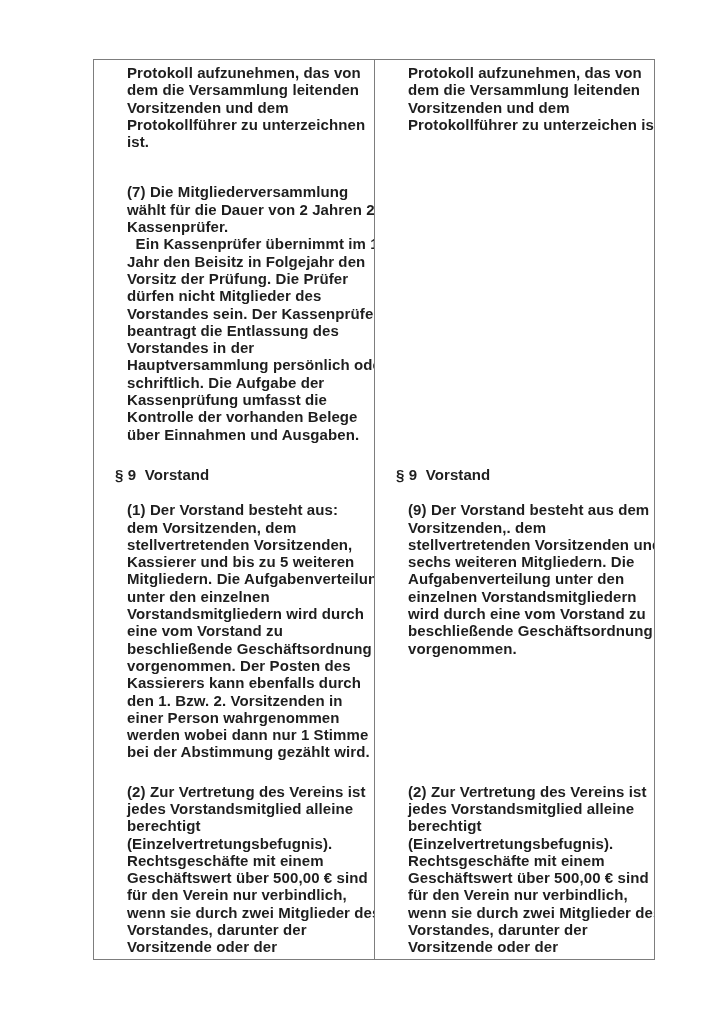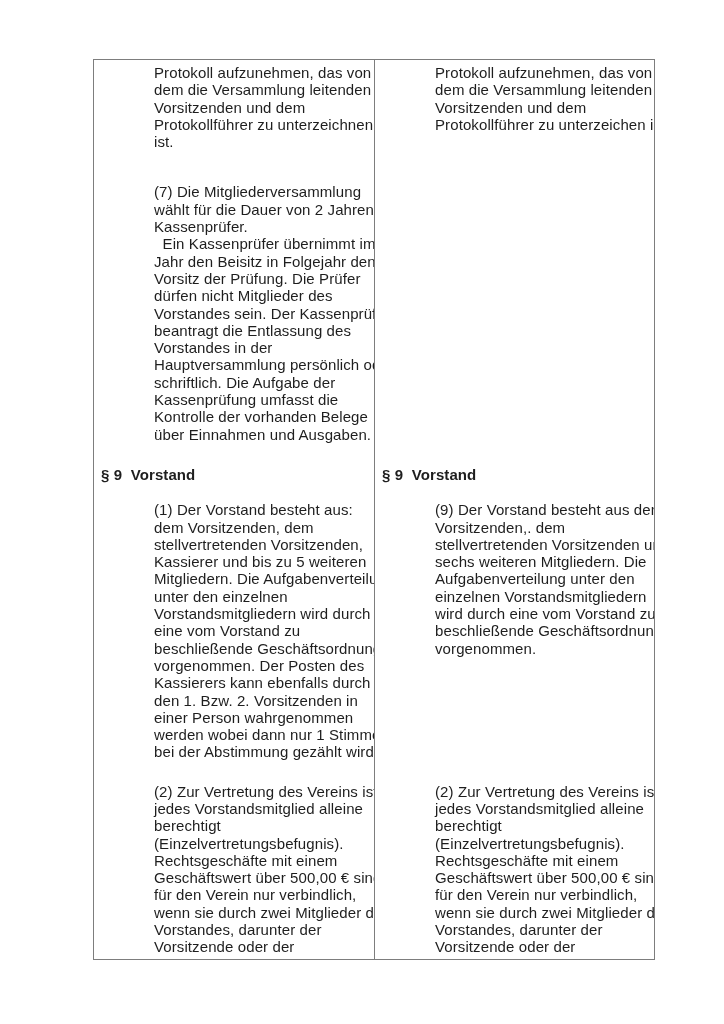--- a/index.html
+++ b/index.html
@@ -46,25 +46,26 @@
   .re { padding-top: 22px; padding-bottom: 3px; }
 
   .block {
     white-space: pre;
     font-size: 15px;
     line-height: 17.3px;
     color: #1e1e1e;
     letter-spacing: 0.1px;
   }
   .body-par {
-    margin-left: 54px;
+    margin-left: 27px;
+    font-weight: bold;
   }
   .heading {
     font-weight: 700;
-    margin-left: 1px;
+    margin-left: 15px;
   }
 </style>
 </head>
 <body>
 
 <div class="page">
   <div class="doc-table">
 
     <div class="cell l ra">
       <div class="block body-par">Protokoll aufzunehmen, das von

